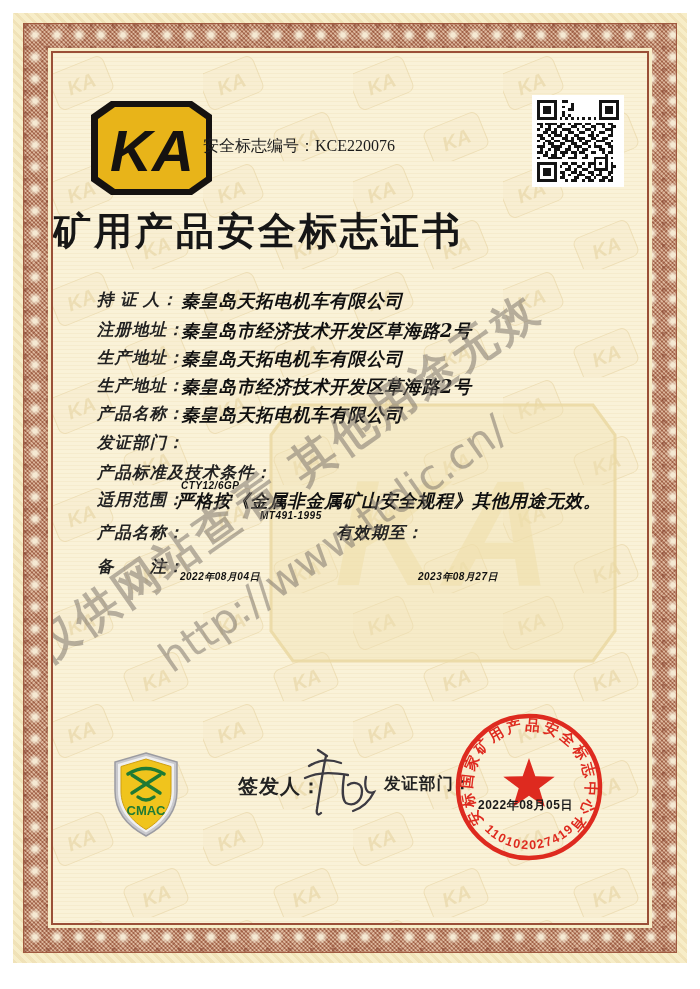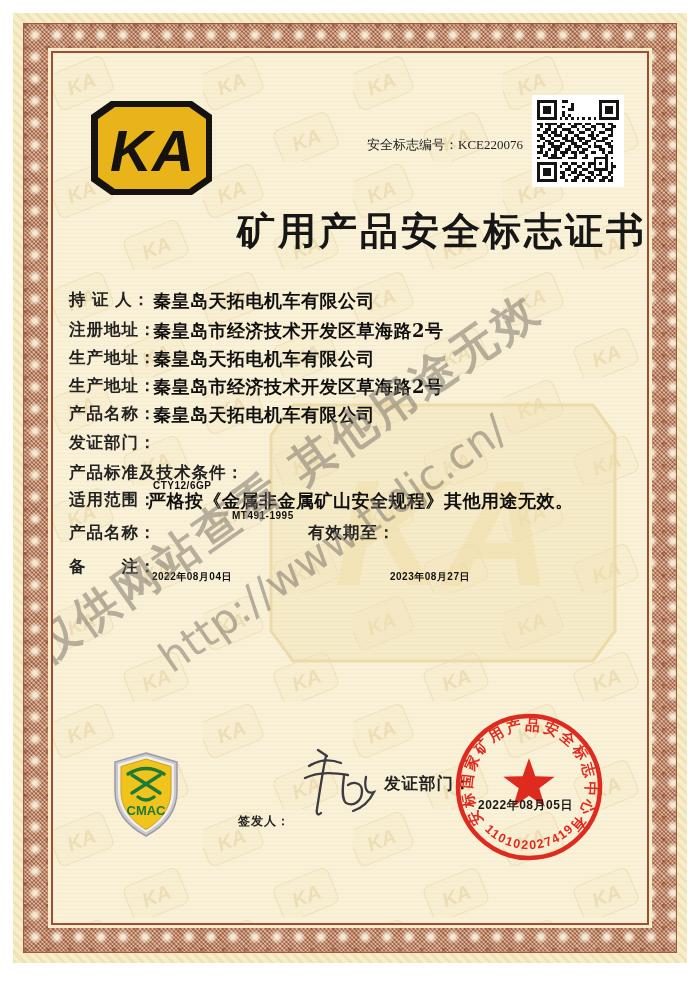--- a/index.html
+++ b/index.html
@@ -17,43 +17,43 @@
       repeating-linear-gradient(-45deg, rgba(138,70,48,.35) 0 1.5px, rgba(255,240,220,.25) 1.5px 3px);
     background-size:22px 22px,22px 22px,auto,auto;}
   .gap{position:absolute;inset:24px;background:#f7edc8;}
   .interior{position:absolute;inset:3px;border:2px solid #9a4f38;background:#faf2d8;overflow:hidden;
     background-image:repeating-linear-gradient(180deg, rgba(221,196,138,.14) 0 1px, transparent 1px 4px);}
 
   .bgsvg{position:absolute;inset:0;z-index:0;}
 
   
   .ka-logo{position:absolute;left:36px;top:46px;z-index:2;}
-  .cert-no{position:absolute;left:150px;top:83px;width:320px;text-align:right;z-index:2;
-    font-family:"Liberation Serif",serif;font-size:13px;color:#1c1c1c;white-space:nowrap;}
+  .cert-no{position:absolute;left:150px;top:83px;width:320px;text-align:left;z-index:2;
+    font-family:"Liberation Serif",serif;font-size:16px;color:#1c1c1c;white-space:nowrap;}
   .qr{position:absolute;left:479px;top:42px;width:92px;height:92px;background:#fff;z-index:2;
     padding:5px;box-sizing:border-box;}
-  .title{position:absolute;left:0;right:0;top:153px;text-align:right;z-index:2;
+  .title{position:absolute;left:0;right:0;top:153px;text-align:left;z-index:2;
     font-size:38px;font-weight:bold;letter-spacing:3px;color:#161616;
     font-family:"Liberation Serif",serif;}
 
   
-  .row{position:absolute;left:16px;height:24px;white-space:nowrap;z-index:2;}
+  .row{position:absolute;left:44px;height:24px;white-space:nowrap;z-index:2;font-style:italic;}
   .lbl{font-size:16.5px;font-weight:bold;color:#222;letter-spacing:1px;font-family:"Liberation Sans",sans-serif;}
   .val{position:absolute;top:0;left:84px;font-size:18px;font-weight:bold;color:#101010;
     font-family:"DejaVu Serif",serif;letter-spacing:.5px;white-space:nowrap;}
   .val.code{font-family:"Liberation Sans",sans-serif;font-size:10px;letter-spacing:.5px;margin-top:48px;}
 
   
   .statement{position:absolute;left:32px;top:591px;width:538px;z-index:2;
     font-family:"DejaVu Serif",serif;font-weight:bold;font-size:15.5px;line-height:21.5px;
     color:#141414;text-align:justify;text-indent:2em;}
 
   
   .cmac{position:absolute;left:58px;top:698px;z-index:2;}
-  .issuer-lbl{position:absolute;left:185px;top:720px;font-size:12px;font-weight:bold;color:#222;z-index:2;letter-spacing:1px;margin-top:40px;}
+  .issuer-lbl{position:absolute;left:185px;top:720px;font-size:20px;font-weight:bold;color:#222;z-index:2;letter-spacing:1px;}
   .dept-lbl{position:absolute;left:331px;top:720px;font-size:16.5px;font-weight:bold;color:#222;z-index:2;letter-spacing:1px;}
   .signature{position:absolute;left:243px;top:694px;z-index:6;}
   .seal{position:absolute;left:396px;top:656px;z-index:6;opacity:.95;}
   .seal-date{position:absolute;left:425px;top:744px;z-index:7;font-size:12px;font-weight:bold;color:#1a1a1a;letter-spacing:.5px;}
 
   
   .watermark{position:absolute;left:-135px;top:388px;width:780px;z-index:5;text-align:center;
     transform:rotate(-35deg);color:rgba(120,114,106,.52);pointer-events:none;}
   .watermark .wl1{font-size:45px;font-weight:bold;letter-spacing:4px;font-family:"DejaVu Serif",serif;}
   .watermark .wl2{font-size:42px;margin-top:26px;font-family:"DejaVu Sans",sans-serif;}

